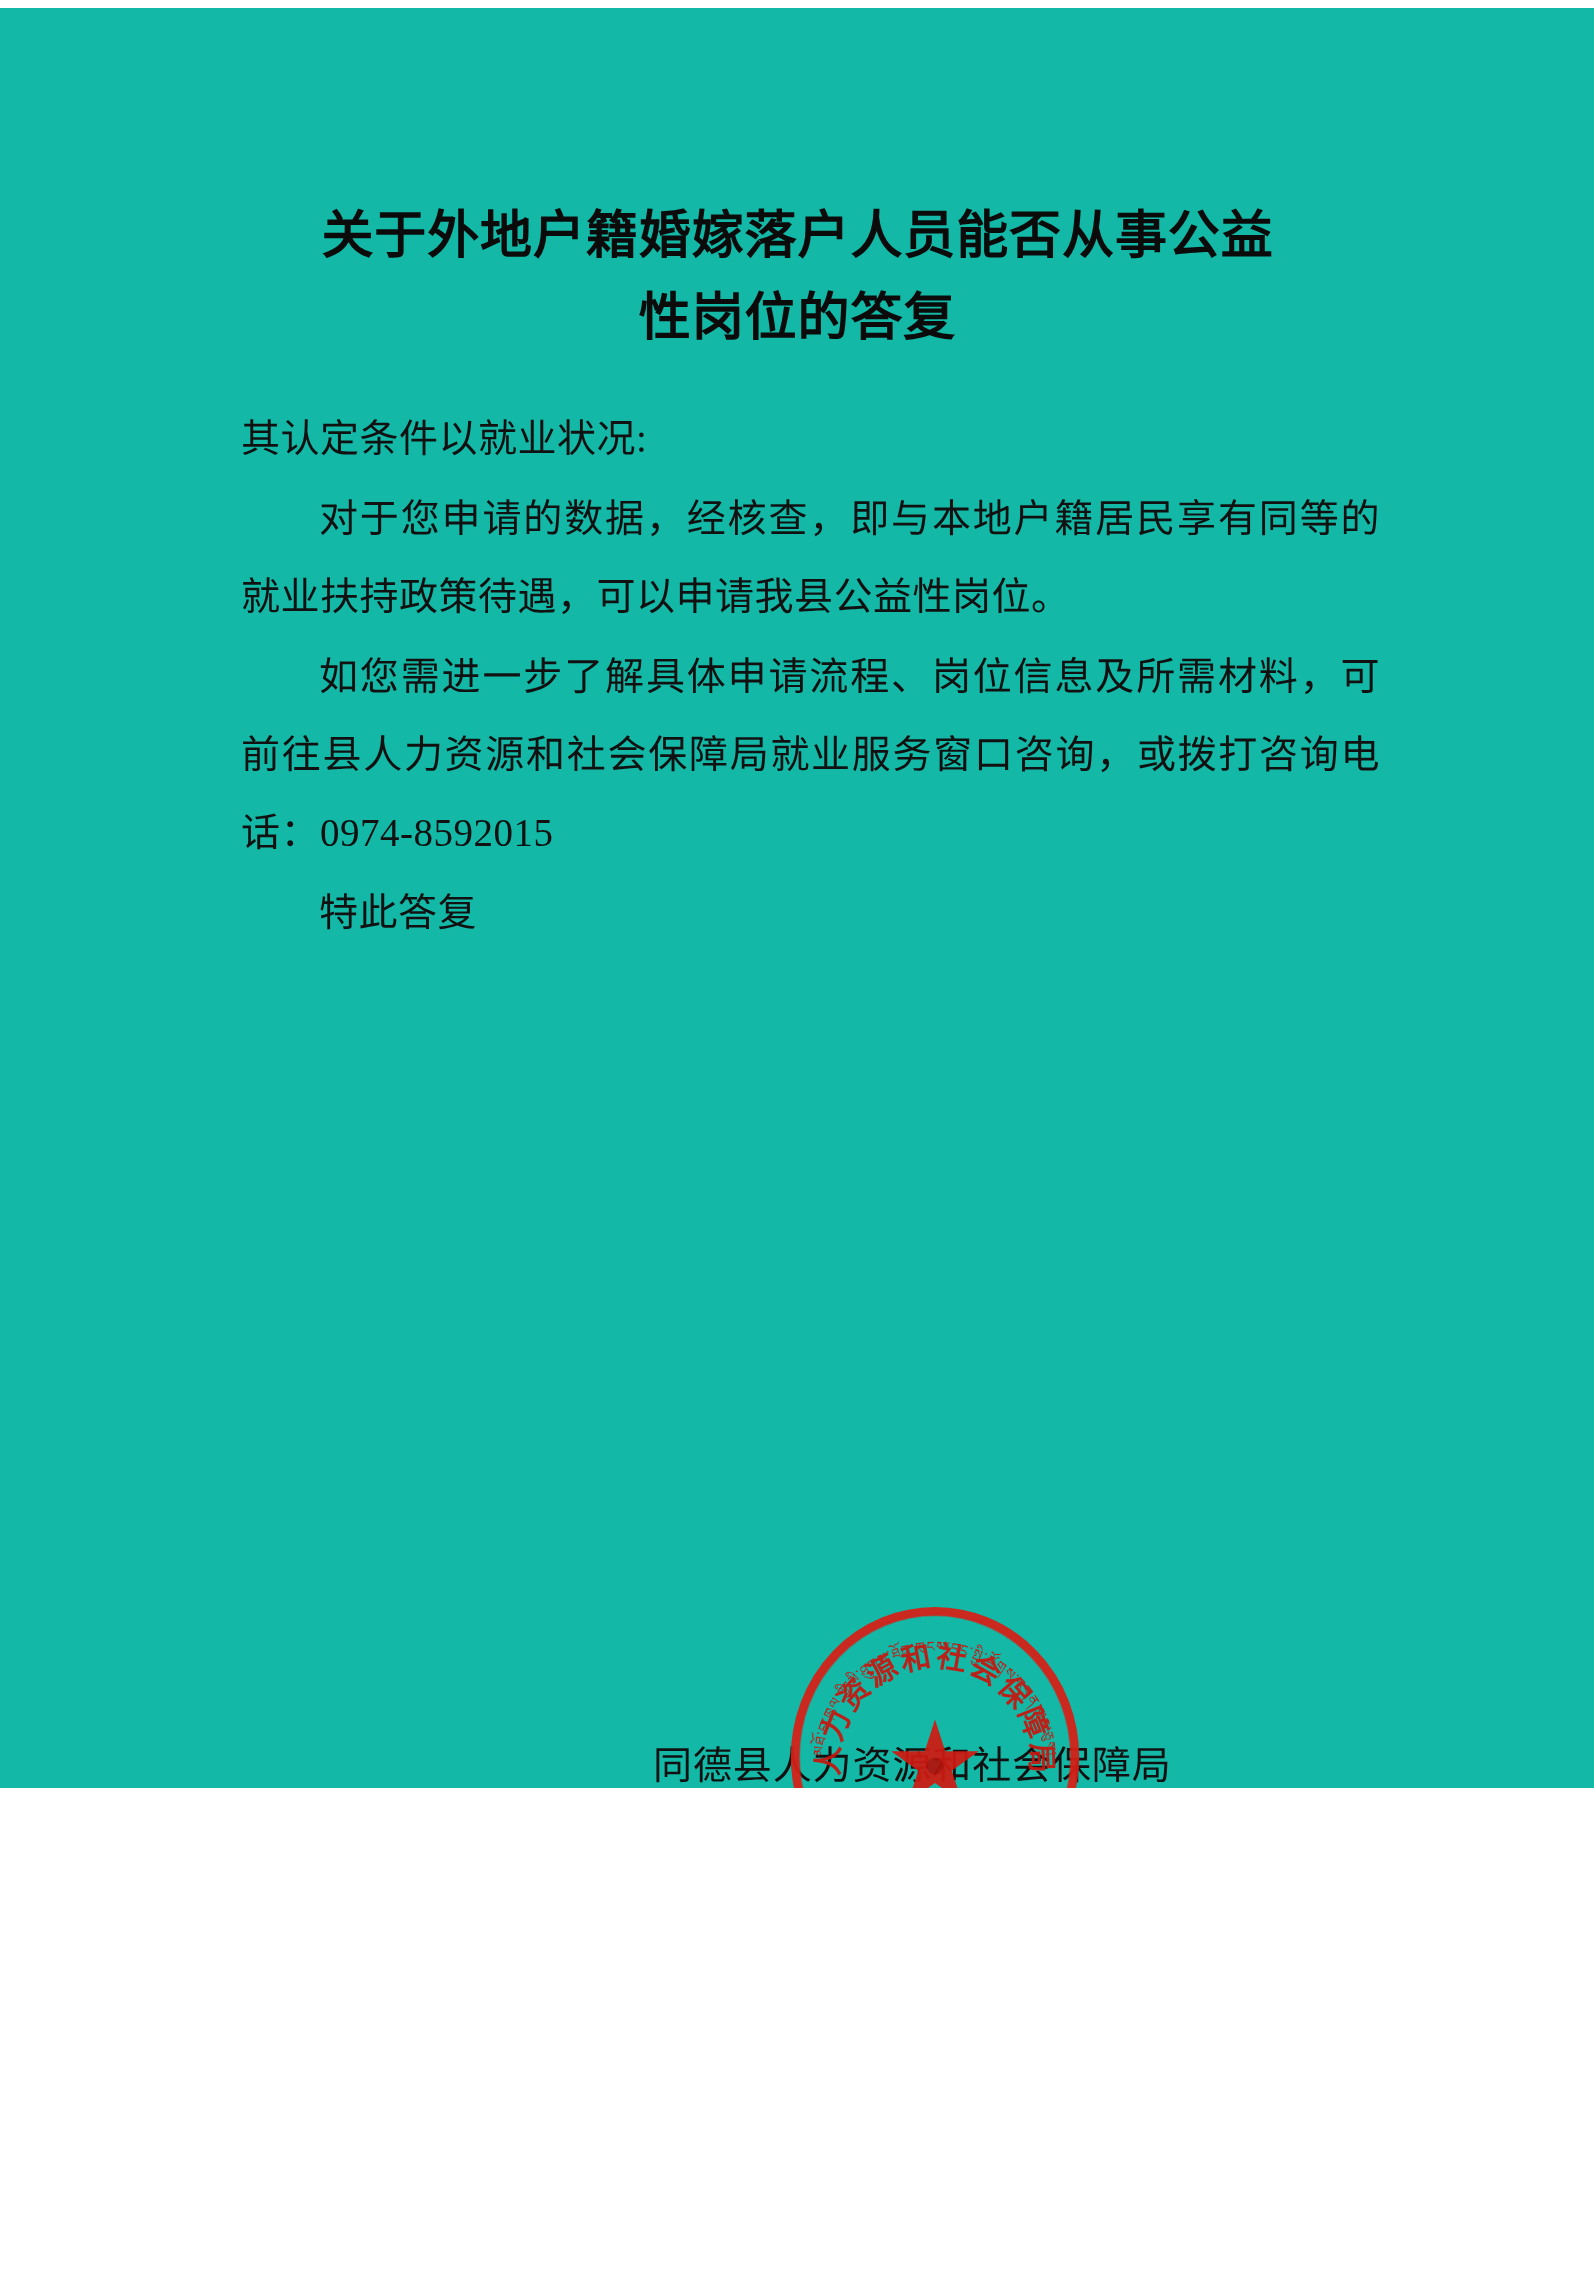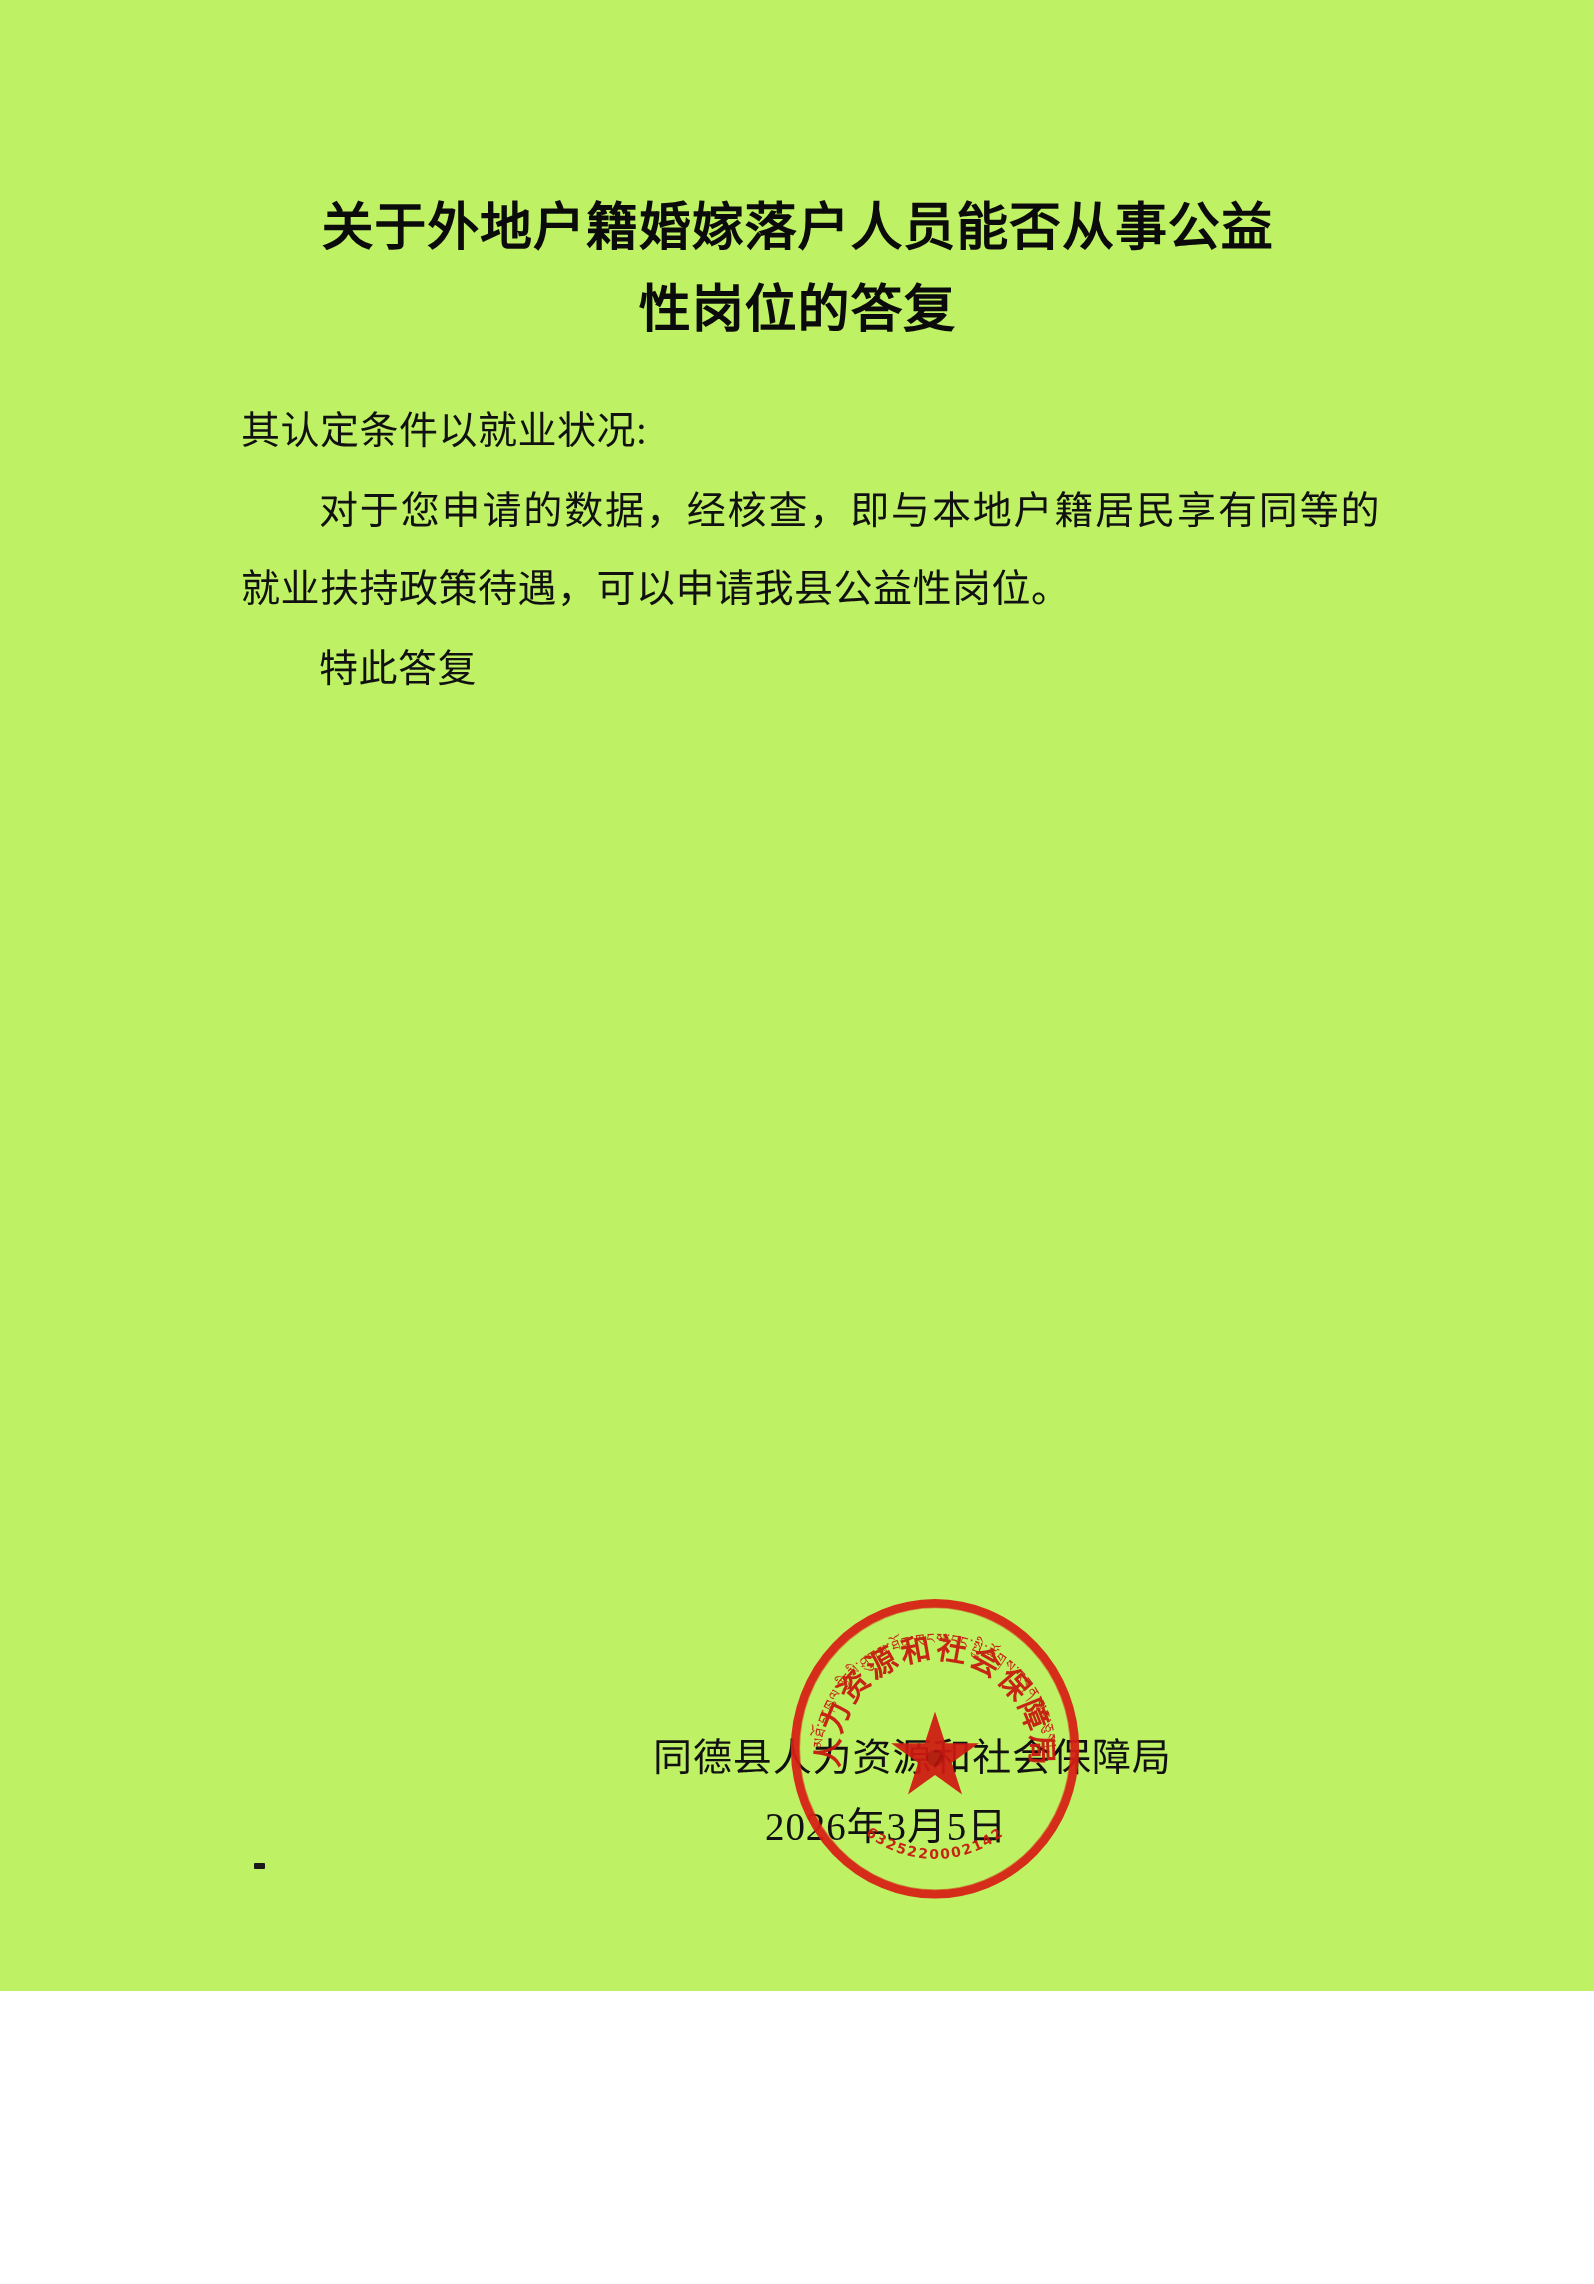--- a/index.html
+++ b/index.html
@@ -9,23 +9,23 @@
     background: #ffffff;
   }
   body {
     font-family: "Liberation Serif", "DejaVu Serif", serif;
     color: #000000;
   }
 
   .page {
     position: relative;
     width: 1594px;
-    height: 1991px;
-    margin: 0 auto;
-    background: #bef264;
+    height: 1780px;
+    margin: 8px auto;
+    background: #14b8a6;
     overflow: hidden;
   }
 
   
   .doc-title {
     position: absolute;
     left: 238px;
     top: 186px;
     width: 1119px;
     text-align: center;
@@ -152,20 +152,21 @@
 性岗位的答复</div>
 
   <div class="body-block">
 
     <p class="para salutation">其认定条件以就业状况:</p>
 
 
     <p class="para indent">对于您申请的数据，经核查，即与本地户籍居民享有同等的就业扶持政策待遇，可以申请我县公益性岗位。</p>
 
 
+    <p class="para indent">如您需进一步了解具体申请流程、岗位信息及所需材料，可前往县人力资源和社会保障局就业服务窗口咨询，或拨打咨询电话：0974-8592015</p>
 
     <p class="para indent">特此答复</p>
 
   </div>
 
   <div class="sign-block">
     <div class="sign-org">同德县人力资源和社会保障局</div>
     <div class="sign-date">2026年3月5日</div>
   </div>
 

